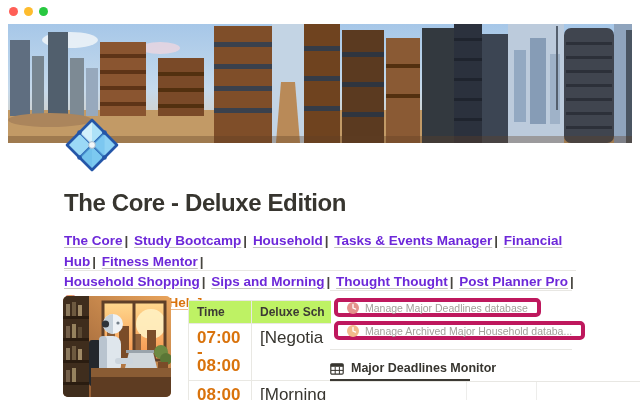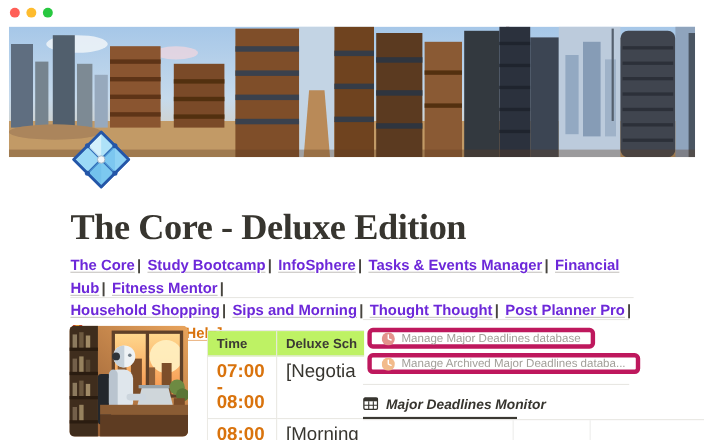--- a/index.html
+++ b/index.html
@@ -14,22 +14,22 @@
   .dot.r { background:#ff5f57; } .dot.y { background:#febc2e; } .dot.g { background:#28c840; }
 
   
   .cover { position:absolute; left:8px; top:24px; width:624px; height:119px; overflow:hidden; }
   .cover svg { display:block; width:100%; height:100%; }
 
   
   .page-icon { position:absolute; left:64px; top:117px; width:56px; height:56px; cursor:pointer; }
 
   
-  .title { position:absolute; left:64px; top:189px; font-size:33px; font-weight:700;
-           letter-spacing:-0.4px; color:#37352f;font-family:Liberation Serif, serif; }
+  .title { position:absolute; left:64px; top:189px; font-size:24px; font-weight:700;
+           letter-spacing:-0.4px; color:#37352f; }
 
   
   .nav { position:absolute; left:64px; top:231px; width:524px; font-size:13.5px;
          font-weight:700; line-height:20.5px; color:#6f6c67; }
   .nav-link { color:#6d28d9; text-decoration:underline; text-decoration-color:#c6c4c0;
               text-underline-offset:2px; cursor:pointer; }
   .nav-sep { color:#47453f; padding:0 2px; text-decoration:none; }
   .nav-help { color:#d9730d; text-decoration:underline; text-decoration-color:#ecb98a;
               text-underline-offset:2px; cursor:pointer; }
   .book-icon { display:inline-block; vertical-align:-1px; margin-right:3px; }
@@ -57,22 +57,22 @@
   
   .rline1 { position:absolute; left:330px; top:290px; width:242px; height:1px; background:#e8e7e3; }
   .rline2 { position:absolute; left:330px; top:349px; width:242px; height:1px; background:#e8e7e3; }
   .action-btn { position:absolute; left:334px; display:inline-flex; align-items:center; gap:6px;
                 height:19px; padding:0 9px; border:4px solid #be185d; border-radius:5px;
                 background:#fff; font-size:10.5px; color:#a3a09a; cursor:pointer; white-space:nowrap; }
   .action-btn.b1 { top:298px; }
   .action-btn.b2 { top:321px; }
   .clock { width:12px; height:12px; flex:none; }
 
-  .view-tab { position:absolute; left:330px; top:361px; display:flex; align-items:flex-start;
-              gap:7px; cursor:pointer;font-style:italic; }
+  .view-tab { position:absolute; left:330px; top:361px; display:flex; align-items:flex-end;
+              gap:7px; cursor:pointer; }
   .view-tab .lbl { font-size:12.5px; font-weight:700; color:#37352f; }
   .tab-underline { position:absolute; left:330px; top:379px; width:140px; height:2px; background:#3b3933; }
   .tab-baseline { position:absolute; left:330px; top:381px; width:310px; height:1px; background:#e8e7e3; }
   .vcol { position:absolute; top:382px; width:1px; height:18px; background:#ededeb; }
   .vcol.a { left:466px; } .vcol.b { left:536px; }
 </style>
 </head>
 <body>
 
 <div class="traffic">
@@ -183,21 +183,21 @@
     <circle cx="15.5" cy="15.5" r="2.3" fill="#2456a8"></circle>
     <circle cx="28" cy="28" r="3.4" fill="#f2f7fa" stroke="#9db3c4" stroke-width="0.9"></circle>
   </svg>
 </div>
 
 <h1 class="title">The Core - Deluxe Edition</h1>
 
 <div class="nav">
   <span class="nav-link">The Core</span><span class="nav-sep">|</span>
   <span class="nav-link">Study Bootcamp</span><span class="nav-sep">|</span>
-  <span class="nav-link">InfoSphere</span><span class="nav-sep">|</span>
+  <span class="nav-link">Household</span><span class="nav-sep">|</span>
   <span class="nav-link">Tasks &amp; Events Manager</span><span class="nav-sep">|</span>
   <span class="nav-link">Financial Hub</span><span class="nav-sep">|</span>
   <span class="nav-link">Fitness Mentor</span><span class="nav-sep">|</span>
   <br>
   <span class="nav-link">Household Shopping</span><span class="nav-sep">|</span>
   <span class="nav-link">Sips and Morning</span><span class="nav-sep">|</span>
   <span class="nav-link">Thought Thought</span><span class="nav-sep">|</span>
   <span class="nav-link">Post Planner Pro</span><span class="nav-sep">|</span>
   <span class="book-icon"><svg width="12" height="13" viewBox="0 0 12 13">
         <path d="M2 1.5 Q2 0.5 3 0.5 L10 0.5 Q11 0.5 11 1.5 L11 11 Q11 12 10 12 L3 12 Q1.5 12 1.5 10.5 Z" fill="#c5391f"></path>
@@ -295,21 +295,21 @@
     <path d="M6 6 L6 2.4 M6 6 L8.6 7.1" stroke="#fff" stroke-width="1.3" stroke-linecap="round" fill="none"></path>
   </svg>
   <span>Manage Major Deadlines database</span>
 </button>
 
 <button class="action-btn b2">
   <svg class="clock" viewBox="0 0 12 12">
     <circle cx="6" cy="6" r="6" fill="#f2bb8b"></circle>
     <path d="M6 6 L6 2.4 M6 6 L8.6 7.1" stroke="#fff" stroke-width="1.3" stroke-linecap="round" fill="none"></path>
   </svg>
-  <span>Manage Archived Major Deadlines databa...</span>
+  <span>Manage Archived Major Household databa...</span>
 </button>
 
 <div class="rline2"></div>
 
 <div class="view-tab">
   <svg width="14" height="12" viewBox="0 0 14 12">
     <rect x="0.8" y="0.8" width="12.4" height="10.4" rx="1.2" fill="none" stroke="#37352f" stroke-width="1.2"></rect>
     <rect x="0.8" y="0.8" width="12.4" height="3" fill="#37352f"></rect>
     <line x1="5.2" y1="3.8" x2="5.2" y2="11" stroke="#37352f" stroke-width="1"></line>
     <line x1="9.4" y1="3.8" x2="9.4" y2="11" stroke="#37352f" stroke-width="1"></line>

